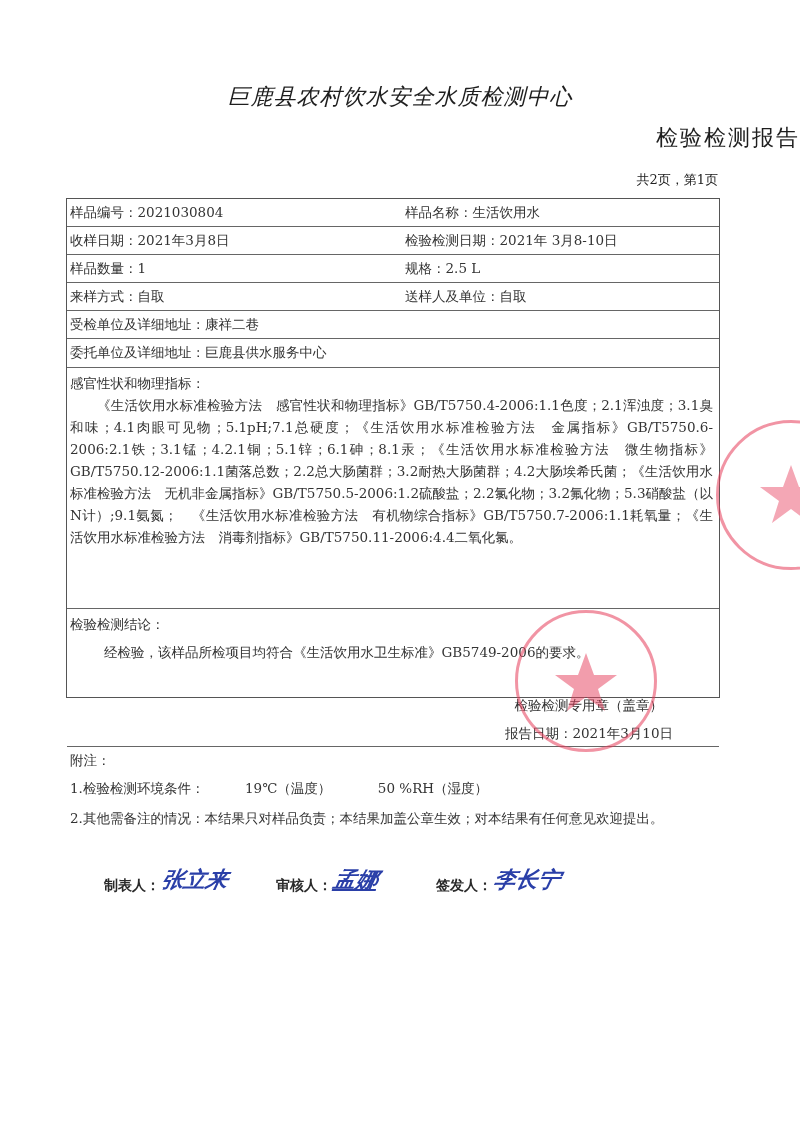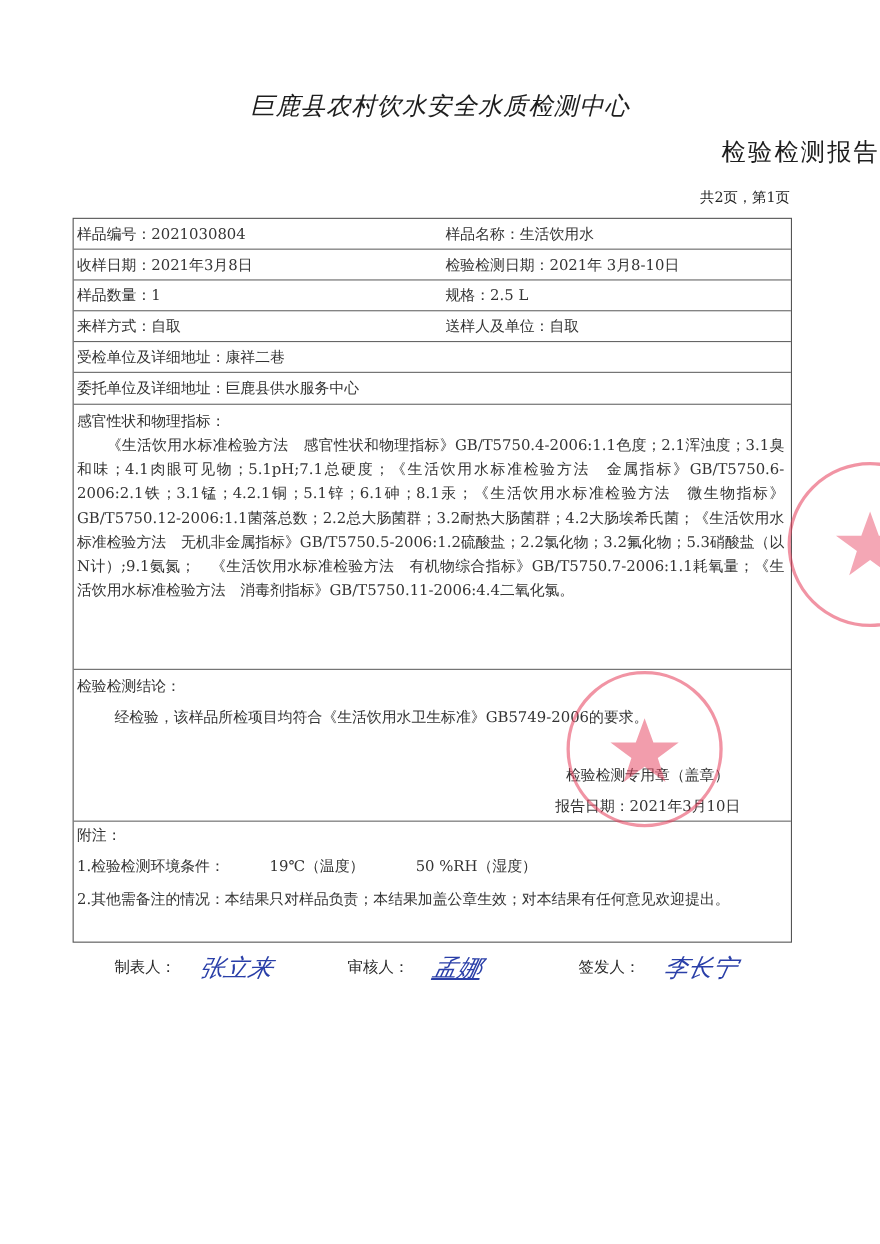--- a/index.html
+++ b/index.html
@@ -13,36 +13,36 @@
       font-family: "DejaVu Sans", sans-serif; font-size: 22px; letter-spacing: 1px; color: #1e1e1e; font-style: italic;
     }
     .title2 {
       position: absolute; left: 0; width: 800px; top: 123px; text-align: right;
       font-family: "DejaVu Sans", sans-serif; font-size: 22px; letter-spacing: 2px; color: #1e1e1e;
     }
     .pageinfo {
       position: absolute; right: 82px; top: 171px; font-size: 13px; color: #222;
     }
     .table {
-      position: absolute; left: 66px; top: 198px; width: 654px; height: 659px;
+      position: absolute; left: 66px; top: 198px; width: 654px; height: 500px;
       border: 1.5px solid #555; box-sizing: border-box;
     }
     .row {
       position: absolute; left: 0; right: 0; border-bottom: 1px solid #666; box-sizing: border-box;
       font-size: 13.5px; color: #333;
     }
     .cell { position: absolute; top: 0; height: 100%; display: flex; align-items: center; padding-left: 3px; white-space: nowrap; }
     .c-left { left: 0; }
     .c-right { left: 335px; }
     .block-text { position: absolute; left: 3px; right: 6px; font-size: 13.5px; line-height: 22px; color: #333; }
     .indent { text-indent: 2em; }
     .methods-body { text-align: justify; }
     .sig-row {
       position: absolute; top: 865px; left: 104px; font-family: "DejaVu Sans", sans-serif; font-size: 14px;
-      font-weight: normal; color: #2a2a2a; display: flex; align-items: center; gap: 20px;
+      font-weight: bold; color: #2a2a2a; display: flex; align-items: flex-end;
     }
     .sig-label { margin-right: 2px; }
     .sig-ink {
       font-family: "DejaVu Serif", serif; font-style: italic; font-size: 22px; color: #2a3fa8;
       display: inline-block; transform: skewX(-12deg);
     }
     .stamp {
       position: absolute; border-radius: 50%; border: 3px solid rgba(230,60,90,0.55);
       box-sizing: border-box; pointer-events: none;
     }
@@ -103,21 +103,21 @@
     </div>
     <div class="block-text" style="top:58px;line-height:27px;">2.其他需备注的情况：本结果只对样品负责；本结果加盖公章生效；对本结果有任何意见欢迎提出。</div>
   </div>
 </div>
 
 <div class="sig-row">
   <span class="sig-label">制表人：</span>
   <span class="sig-ink" style="width:90px;">张立来</span>
   <span class="sig-label" style="margin-left:24px;">审核人：</span>
   <span class="sig-ink" style="width:92px;text-decoration:underline;">孟娜</span>
-  <span class="sig-label" style="margin-left:20px;">签发人：</span>
+  <span class="sig-label" style="margin-left:10px;">签发人：</span>
   <span class="sig-ink">李长宁</span>
 </div>
 
 <div class="stamp" style="left:515px;top:610px;width:142px;height:142px;">
   <svg width="136" height="136" viewBox="0 0 136 136">
     <polygon points="68,40 76,62 99,62 80,76 87,98 68,84 49,98 56,76 37,62 60,62" fill="rgba(230,60,90,0.5)"></polygon>
   </svg>
 </div>
 
 <div class="stamp" style="left:716px;top:420px;width:150px;height:150px;">

